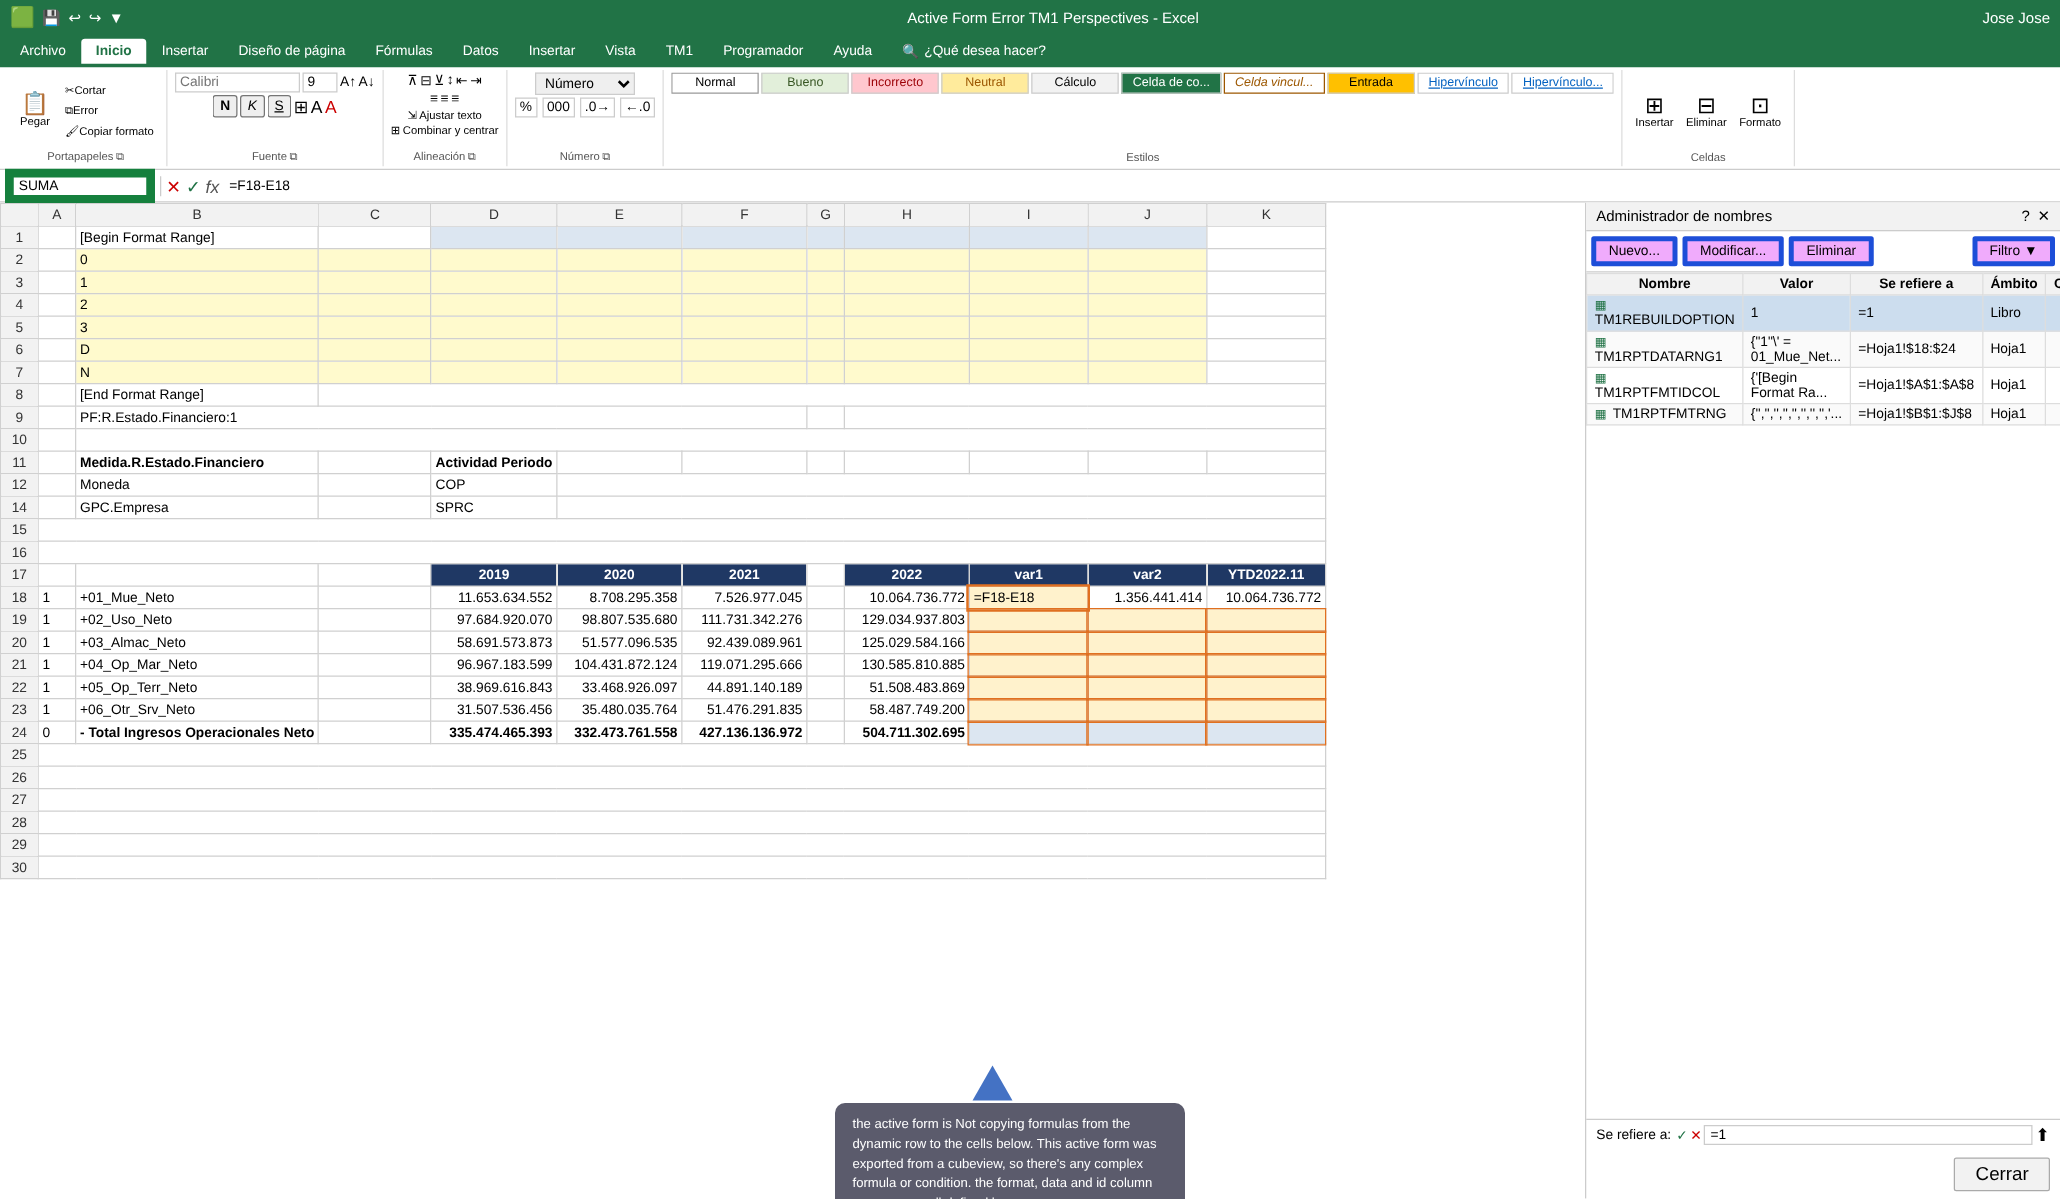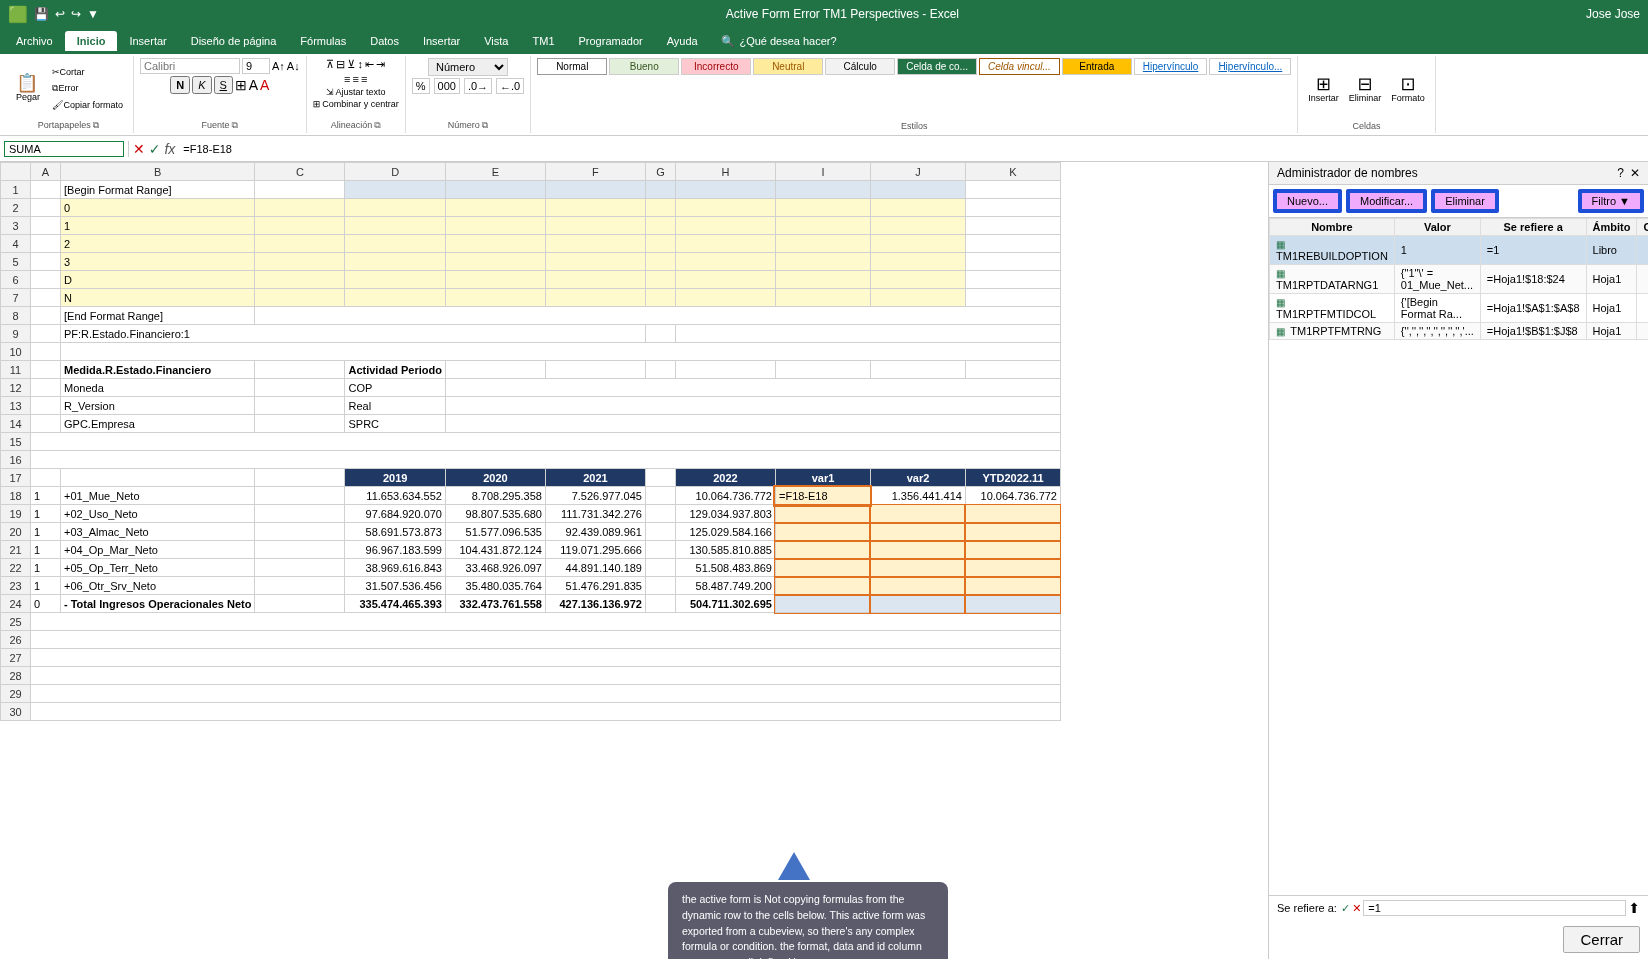--- a/index.html
+++ b/index.html
@@ -102,21 +102,21 @@
       display: flex;
       align-items: center;
       border-bottom: 1px solid #ccc;
       height: 26px;
       padding: 0 4px;
       gap: 4px;
       background: #fff;
     }
     .name-box {
       width: 120px;
-      border: 1px solid #15803d;
+      border: 7px solid #15803d;
       padding: 1px 4px;
       font-size: 11px;
     }
     .formula-bar-icons { display: flex; gap: 4px; align-items: center; color: #555; }
     .formula-bar-icons span { cursor: pointer; font-size: 14px; }
     .formula-input {
       flex: 1;
       border: none;
       outline: none;
       font-size: 11px;
@@ -608,28 +608,20 @@
 
             <tr>
               <td class="row-header">12</td>
               <td></td>
               <td>Moneda</td>
               <td></td>
               <td>COP</td>
               <td colspan="7"></td>
             </tr>
 
-            <tr>
-              <td class="row-header">13</td>
-              <td></td>
-              <td>R_Version</td>
-              <td></td>
-              <td>Real</td>
-              <td colspan="7"></td>
-            </tr>
 
             <tr>
               <td class="row-header">14</td>
               <td></td>
               <td>GPC.Empresa</td>
               <td></td>
               <td>SPRC</td>
               <td colspan="7"></td>
             </tr>
 

